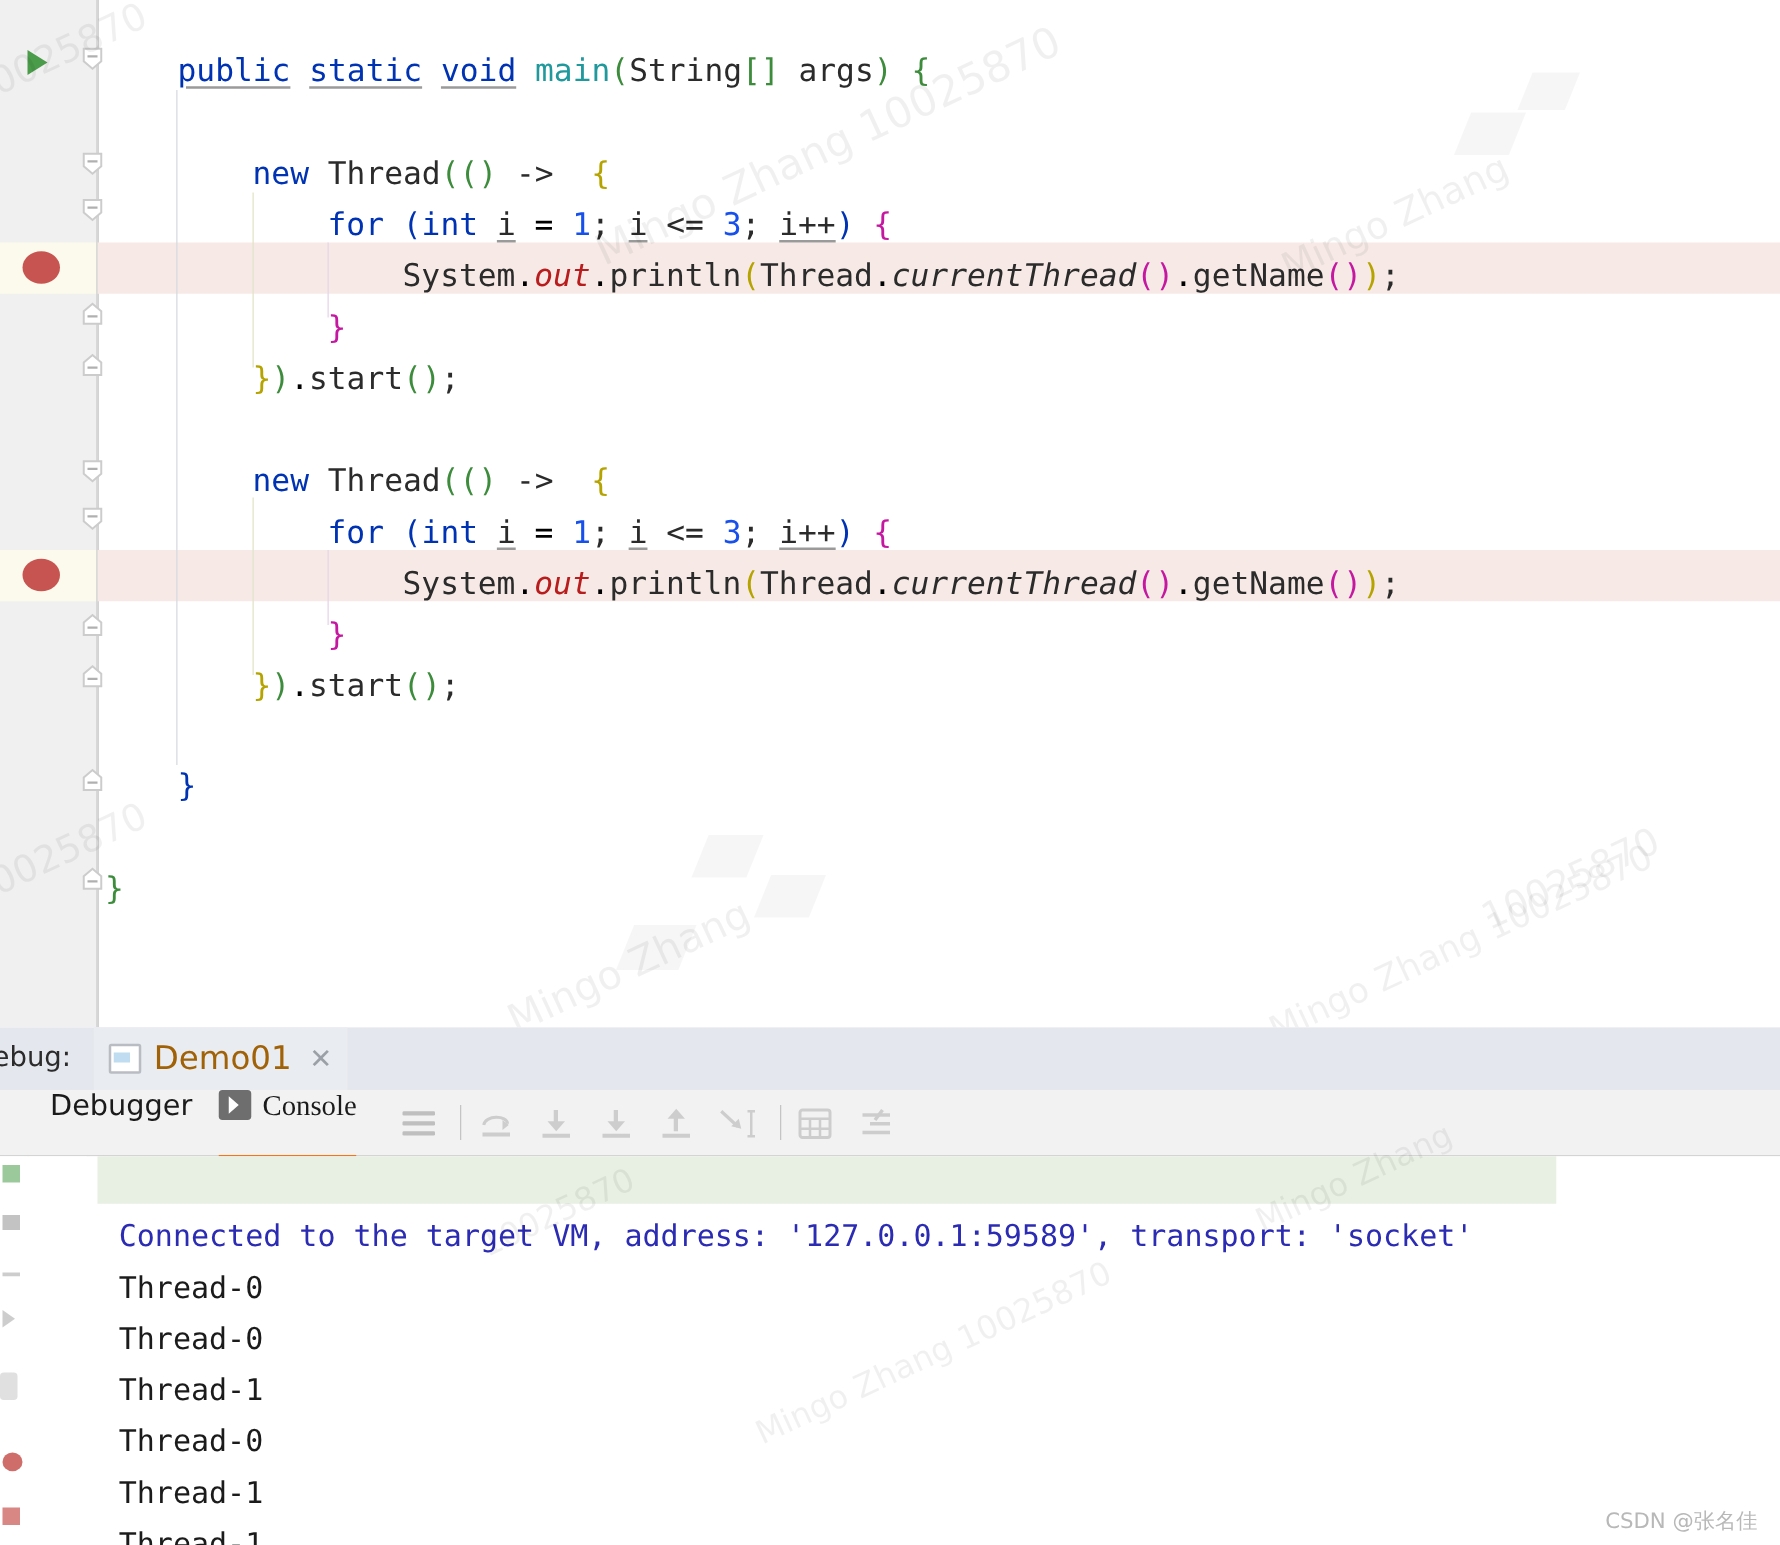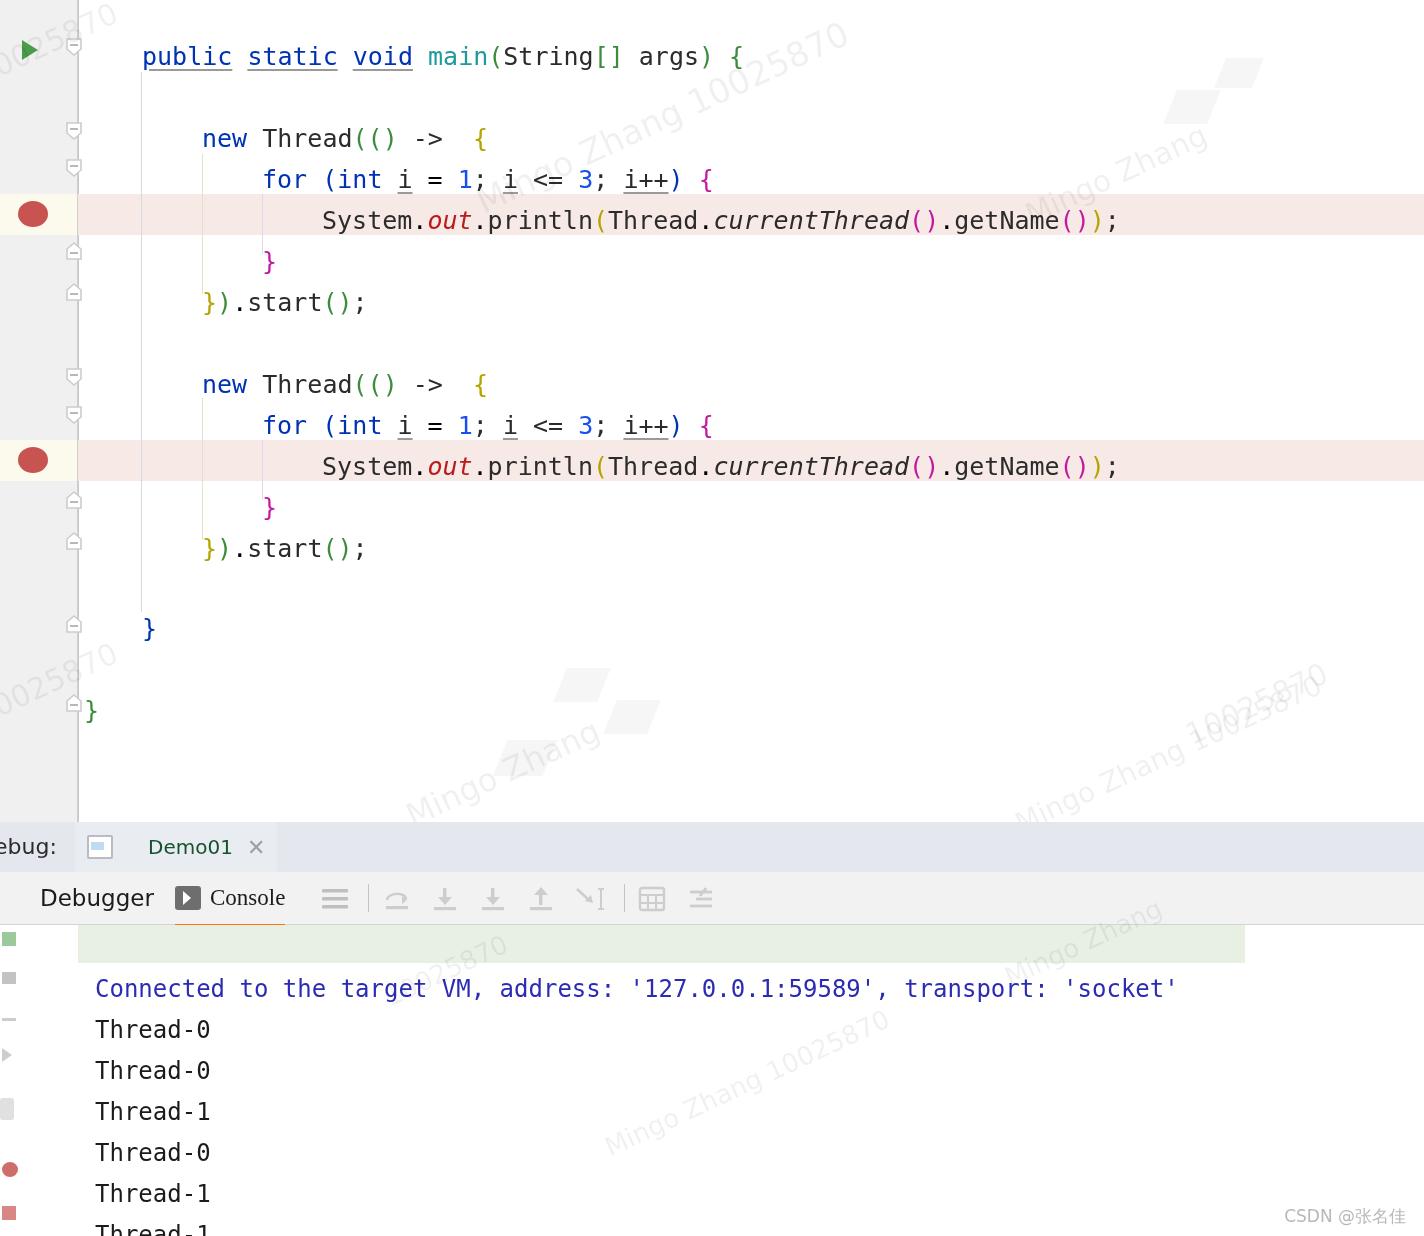--- a/index.html
+++ b/index.html
@@ -103,32 +103,32 @@
   }
   .dbg-tab-ico{
     width:22px;height:20px;border:2px solid #b9bcc2;background:#fff;
     position:relative;margin-right:10px;border-radius:2px;
   }
   .dbg-tab-ico:after{
     content:"";position:absolute;left:2px;top:5px;width:13px;height:8px;
     background:#bfdcf0;
   }
   .dbg-tab-txt{
-    font-size:20px;color:#14532d;font-family:"DejaVu Sans", sans-serif;margin-left:25px;
+    font-size:26px;color:#a16207;font-family:"DejaVu Sans", sans-serif;
   }
   .dbg-tab-x{
     margin-left:14px;font-size:22px;color:#9aa0a6;
     font-family:"DejaVu Sans", sans-serif;
   }
   .dbg-toolbar{
     position:absolute;left:0;top:50px;width:1424px;height:52px;
     background:#f2f2f2;border-bottom:1px solid #d4d4d4;
   }
   .subtab{
-    position:absolute;top:0;height:52px;display:flex;align-items:center;
+    position:absolute;top:0;height:52px;display:flex;
     font-family:"DejaVu Sans", sans-serif;font-size:23px;color:#1b1b1b;
   }
   .subtab.active{border-bottom:3px solid #f97316;font-family:Liberation Serif, serif;}
   .con-ico{
     width:26px;height:24px;background:#6e6e6e;border-radius:3px;
     margin-right:9px;position:relative;
   }
   .con-ico:after{
     content:"";position:absolute;left:8px;top:5px;
     border-left:8px solid #fff;border-top:7px solid transparent;

